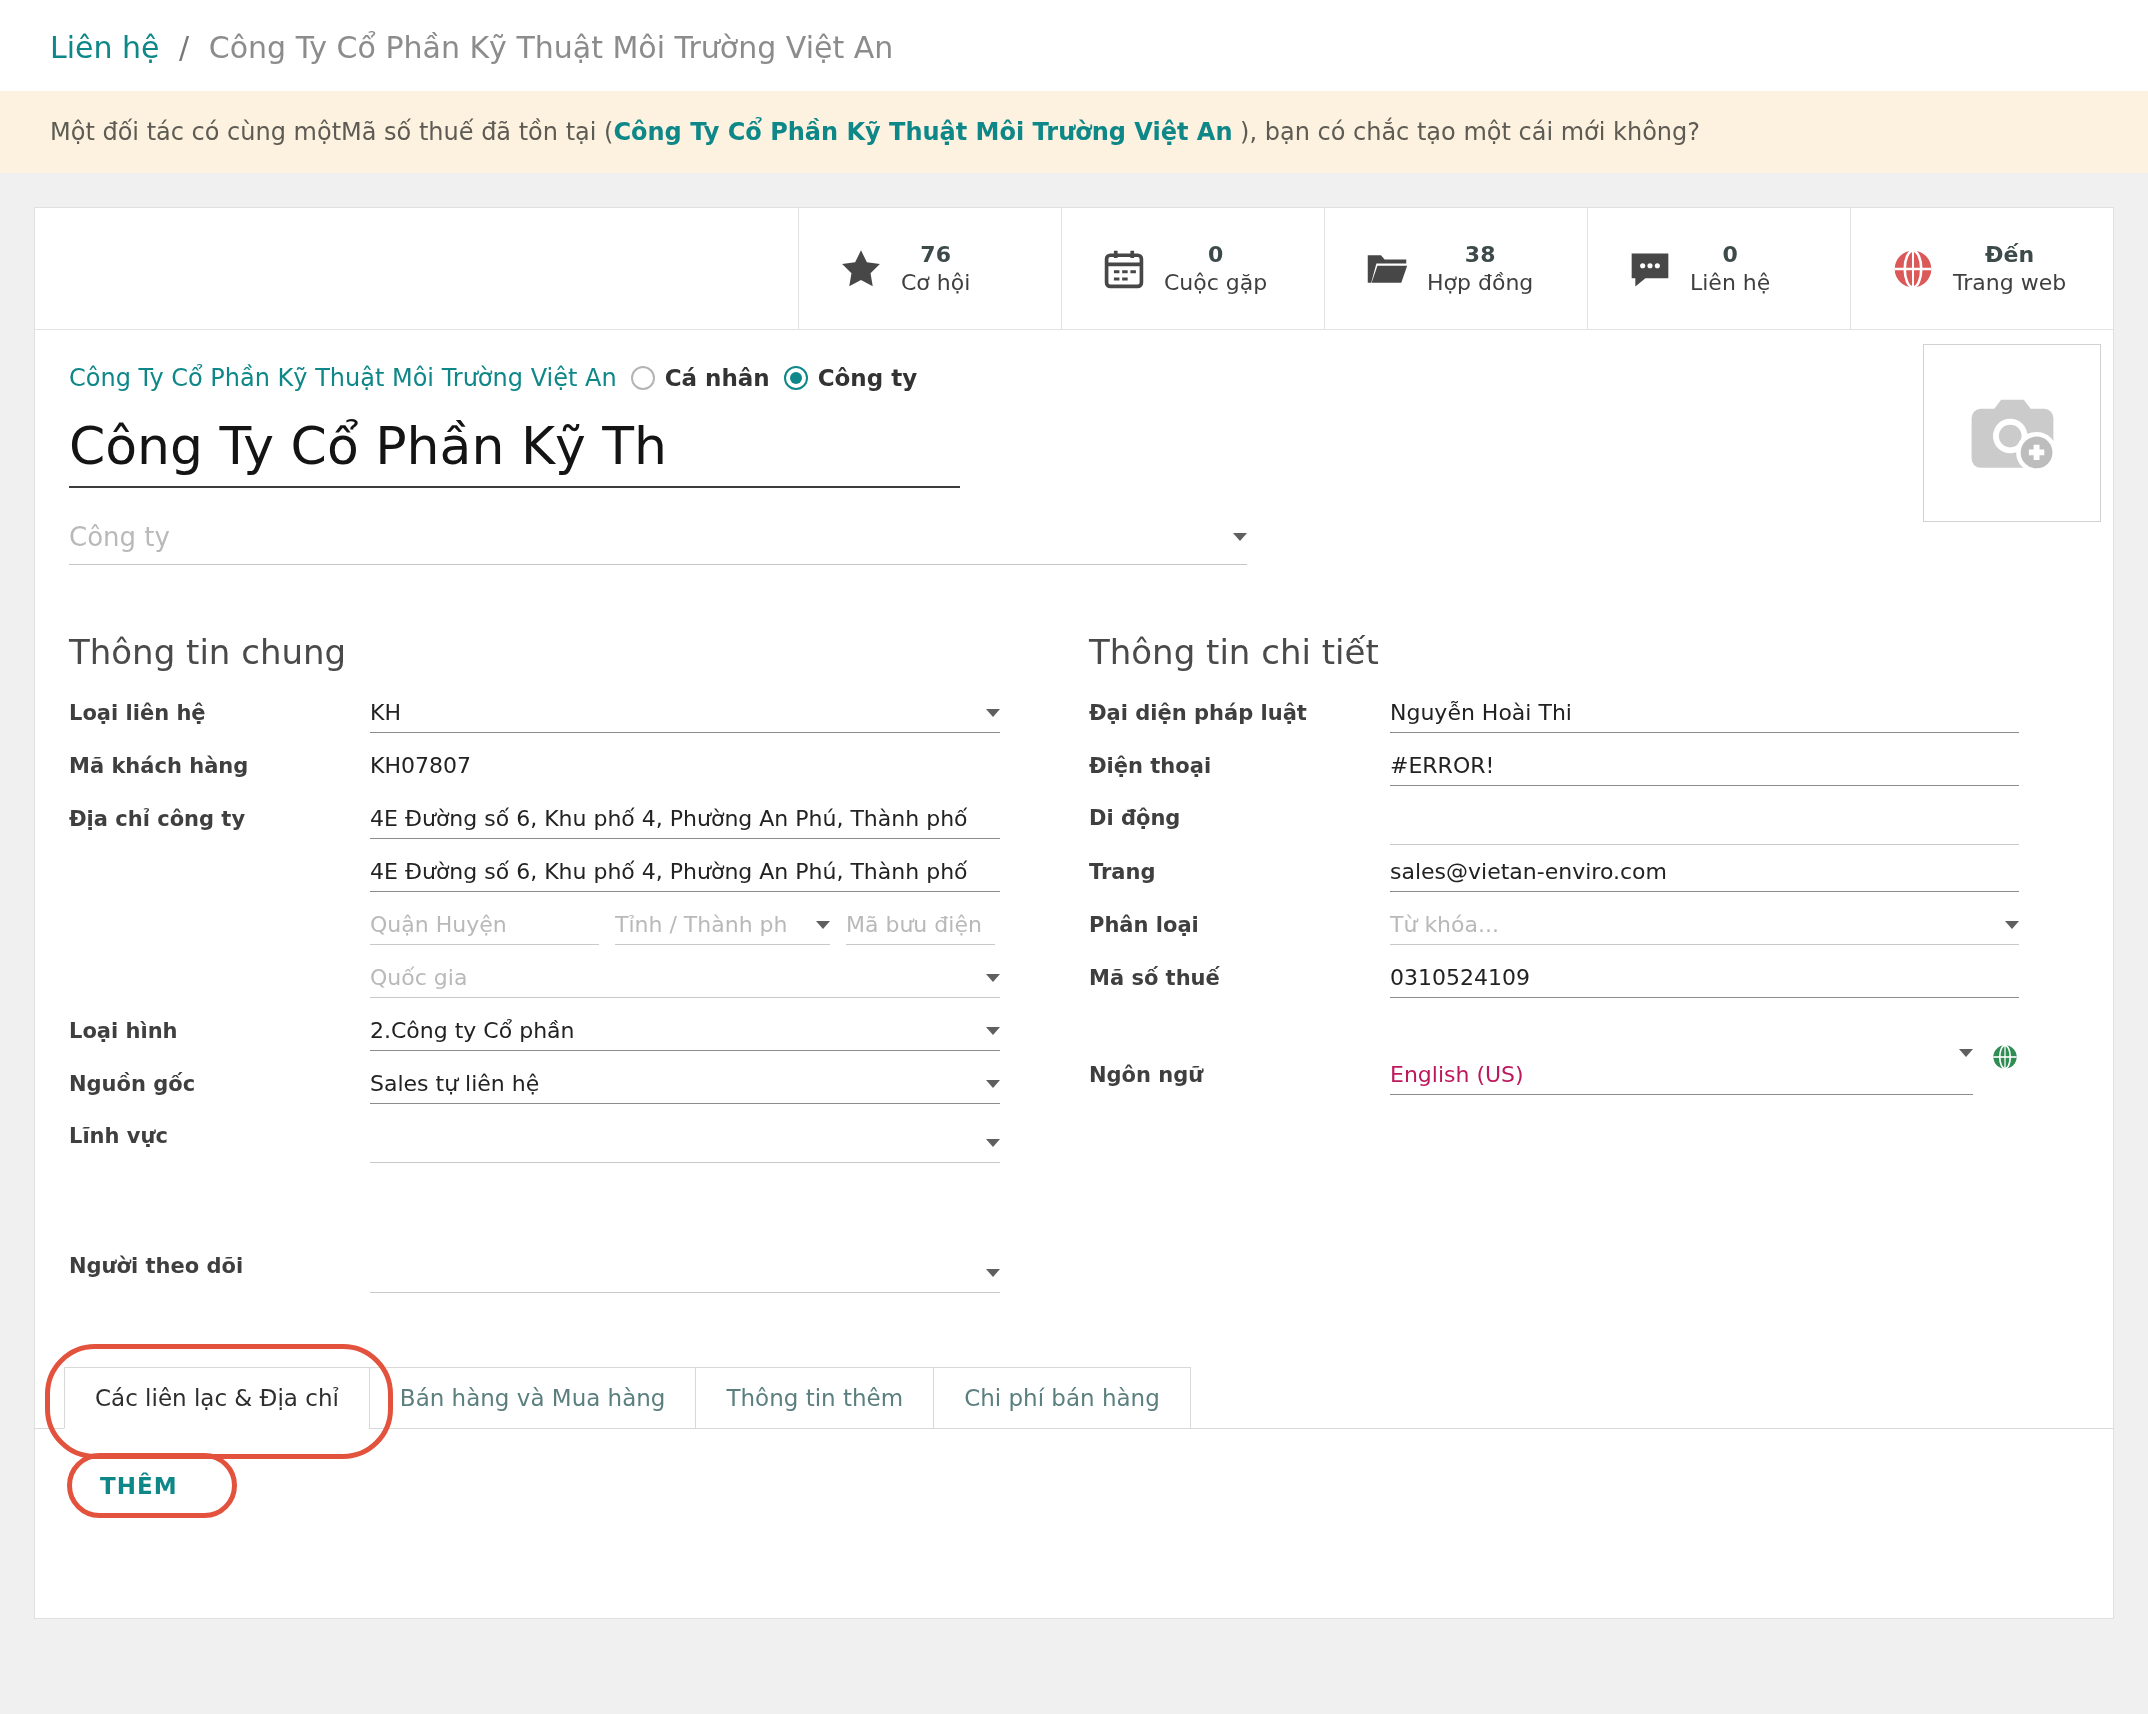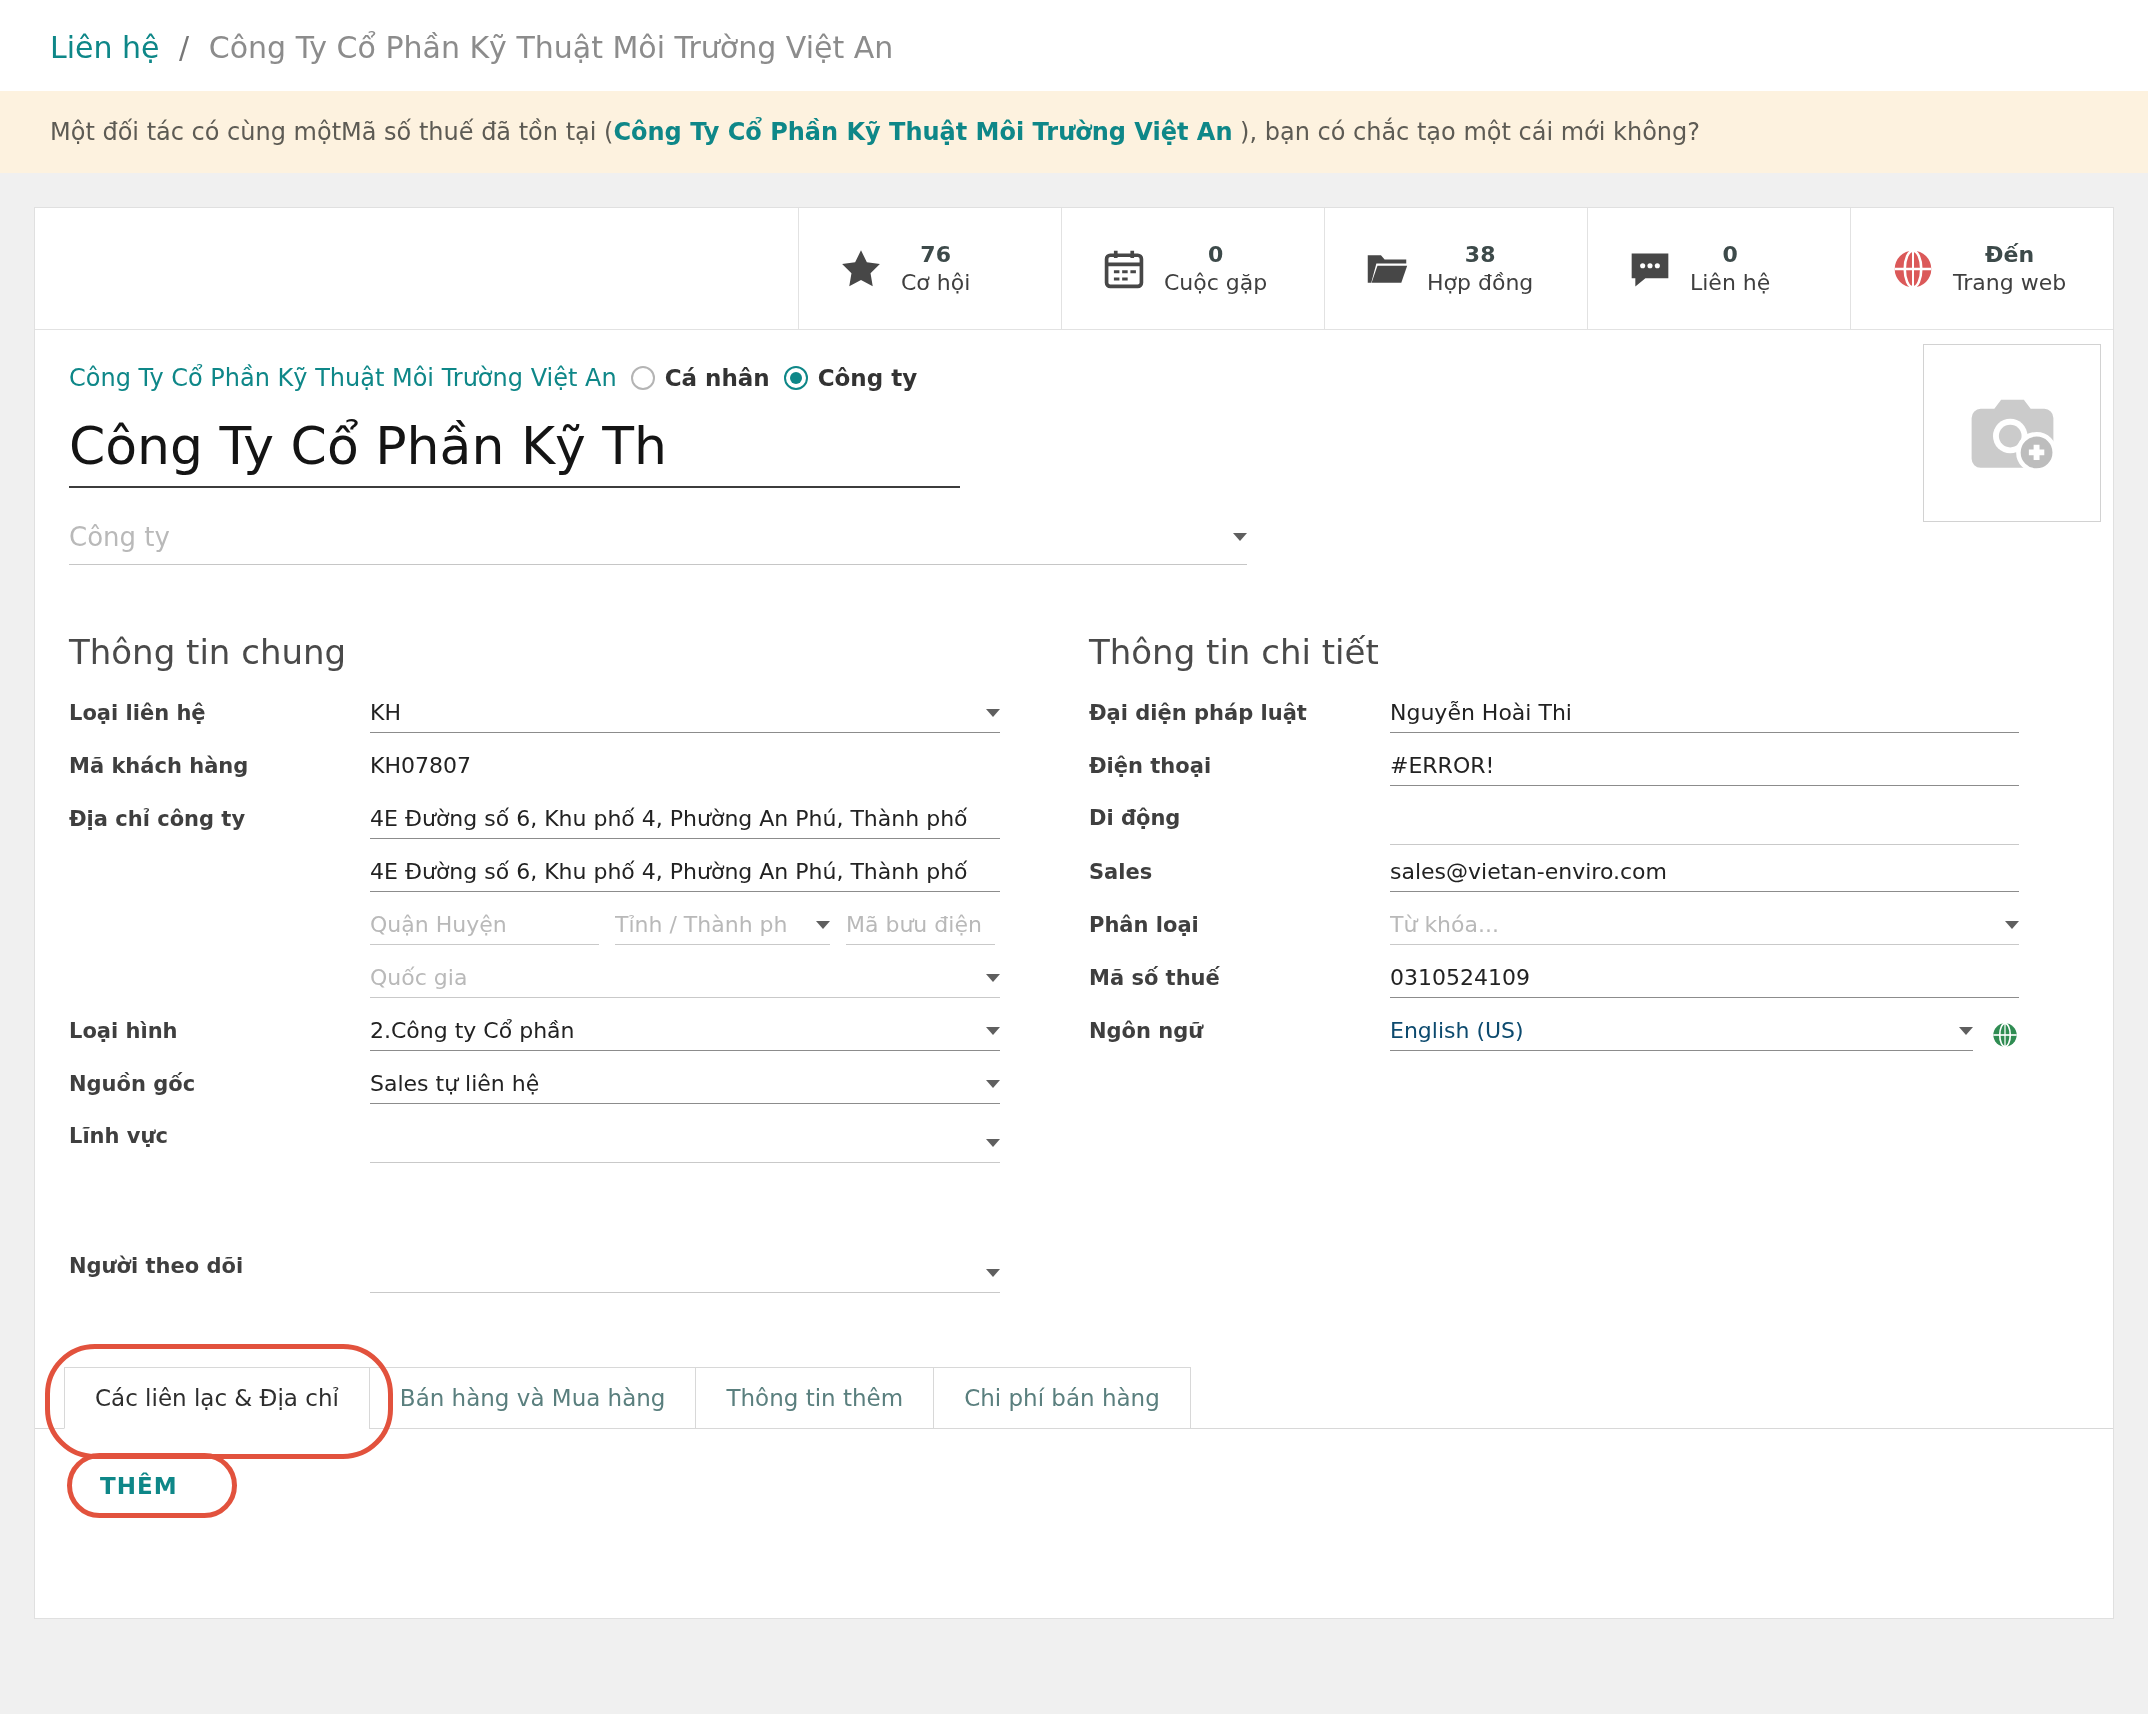--- a/index.html
+++ b/index.html
@@ -97,21 +97,21 @@
   .fvalue{
     flex:1;display:flex;justify-content:space-between;align-items:center;
     padding-bottom:7px;font-size:22px;color:#222;cursor:text;min-height:32px;
     white-space:nowrap;overflow:hidden;
   }
   .fvalue .val{overflow:hidden;text-overflow:clip;}
   .u-dark{border-bottom:1px solid #8c8c8c;}
   .u-light{border-bottom:1px solid #c9c9c9;}
   .no-line{border-bottom:none;}
   .ph-text{color:#b9b9b9;}
-  .muted{color:#0c4a6e;}
+  .muted{color:#be185d;margin-top:44px;}
   .caret{
     width:0;height:0;flex:0 0 auto;margin-left:12px;
     border-left:7px solid transparent;border-right:7px solid transparent;
     border-top:8px solid #5f5f5f;
   }
   .addr-sub{display:flex;flex:1;gap:16px;}
   .addr-sub .fvalue{flex:0 0 auto;}
   .w-district{width:229px;}
   .w-city{width:215px;}
   .w-zip{width:149px;}
@@ -378,21 +378,21 @@
           </div>
 
           <div class="frow">
             <label class="flabel">Di động</label>
             <div class="fvalue u-light">
               <span class="val"></span>
             </div>
           </div>
 
           <div class="frow">
-            <label class="flabel">Sales</label>
+            <label class="flabel">Trang</label>
             <div class="fvalue u-dark">
               <span class="val">sales@vietan-enviro.com</span>
             </div>
           </div>
 
           <div class="frow">
             <label class="flabel">Phân loại</label>
             <div class="fvalue u-light">
               <span class="val ph-text">Từ khóa...</span>
               <span class="caret"></span>

